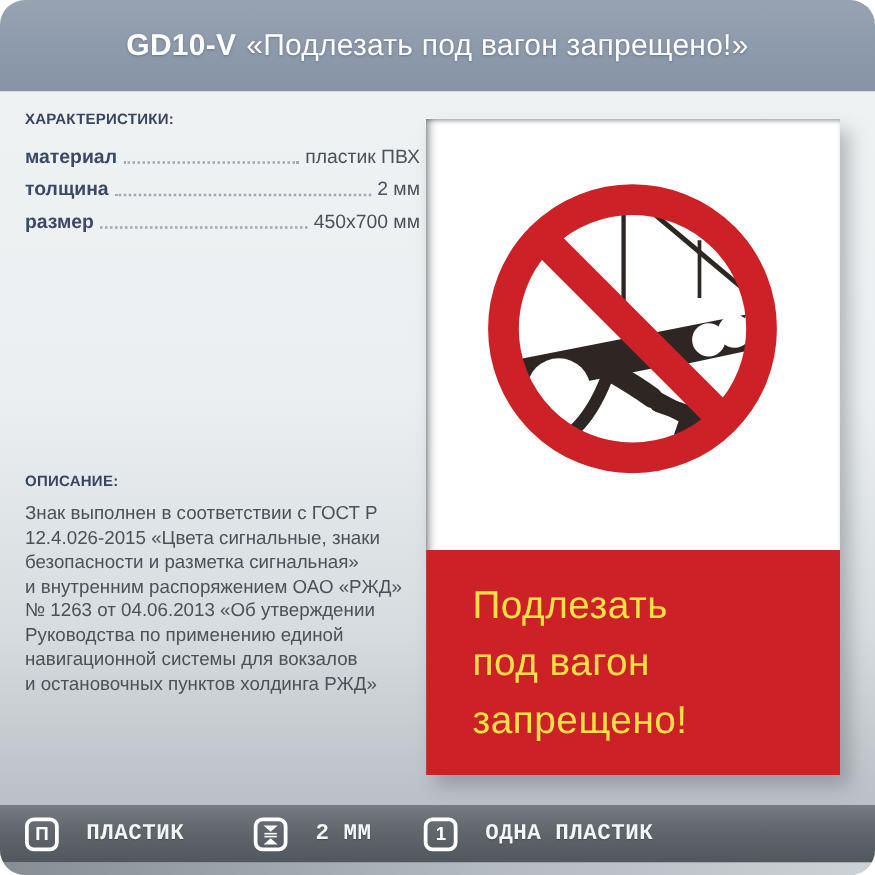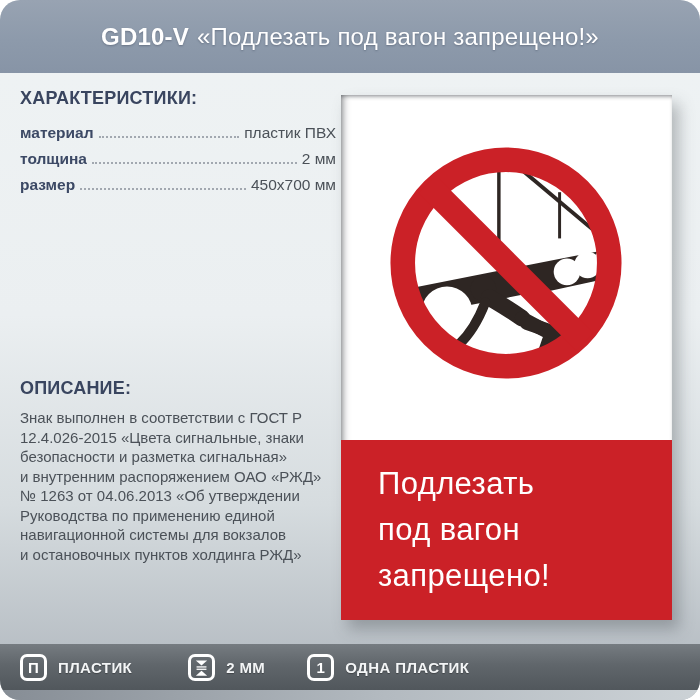--- a/index.html
+++ b/index.html
@@ -9,49 +9,49 @@
 
   
   .top-bar{position:absolute;left:0;top:0;width:700px;height:73px;
            background:linear-gradient(180deg,#98a3b2 0%,#8d9aab 55%,#8794a6 100%);
            display:flex;align-items:center;justify-content:center;}
   .top-title{color:#fff;font-size:24px;letter-spacing:.2px;text-shadow:0 1px 2px rgba(40,50,70,.35);white-space:nowrap;}
   .top-title .code{font-weight:bold;margin-right:8px;}
 
   
   .char-block{position:absolute;left:20px;top:88px;width:316px;}
-  .section-heading{color:#39455f;font-weight:bold;font-size:18px;letter-spacing:.2px;margin:0 0 7px 0;}
+  .section-heading{color:#39455f;font-weight:bold;font-size:12px;letter-spacing:.2px;margin:0 0 7px 0;}
   .char-row{display:flex;align-items:flex-end;height:26px;font-size:15.5px;}
   .char-label{font-weight:bold;color:#3c4965;white-space:nowrap;}
   .char-dots{flex:1;border-bottom:2px dotted #a2a8b0;margin:0 5px;transform:translateY(-4px);}
   .char-value{color:#4b5158;white-space:nowrap;}
 
   .desc-block{position:absolute;left:20px;top:378px;width:322px;}
   .desc-text{color:#4b5158;font-size:15px;line-height:19.5px;white-space:pre-line;margin-top:9px;}
 
   
   .sign-card{position:absolute;left:341px;top:95px;width:331px;height:525px;background:#fff;
              box-shadow:inset 5px 0 7px -3px rgba(45,50,55,.55),
                         inset 0 3px 4px -2px rgba(45,50,55,.5),
                         7px 9px 14px rgba(70,75,80,.35);}
   .sign-picto-wrap{position:absolute;left:47px;top:50px;width:236px;height:236px;}
   .sign-red{position:absolute;left:0;bottom:0;width:331px;height:180px;background:#cb2127;}
-  .sign-text{position:absolute;left:37px;top:21px;color:#ffffff;font-size:31px;line-height:46px;
+  .sign-text{position:absolute;left:37px;top:21px;color:#fde047;font-size:31px;line-height:46px;
              white-space:pre-line;letter-spacing:.4px;}
 
   
   .footer-bar{position:absolute;left:0;top:644px;width:700px;height:46px;
               background:linear-gradient(180deg,#767c81 0%,#60666b 45%,#51575c 100%);
               display:flex;align-items:center;}
   .footer-item{display:flex;align-items:center;}
   .badge{width:27px;height:27px;border:3px solid #fff;border-radius:7px;box-sizing:border-box;
          display:flex;align-items:center;justify-content:center;flex:0 0 auto;}
   .badge-glyph{color:#fff;font-weight:bold;font-size:15px;line-height:1;}
-  .footer-label{color:#f3f5f6;font-weight:bold;font-size:15px;letter-spacing:.4px;margin-left:11px;
-                text-shadow:0 1px 1px rgba(0,0,0,.3);white-space:nowrap;}
+  .footer-label{color:#f3f5f6;font-weight:bold;font-size:18px;letter-spacing:.4px;margin-left:22px;
+                text-shadow:0 1px 1px rgba(0,0,0,.3);white-space:nowrap;font-family:Liberation Mono, monospace;}
   .fi-1{margin-left:20px;}
   .fi-2{margin-left:56px;}
   .fi-3{margin-left:42px;}
 
   .bottom-strip{position:absolute;left:0;top:690px;width:700px;height:10px;
                 background:linear-gradient(to right,#868d95 0%,#b3bac0 55%,#ccd2d6 100%);}
 </style>
 </head>
 <body>
 

